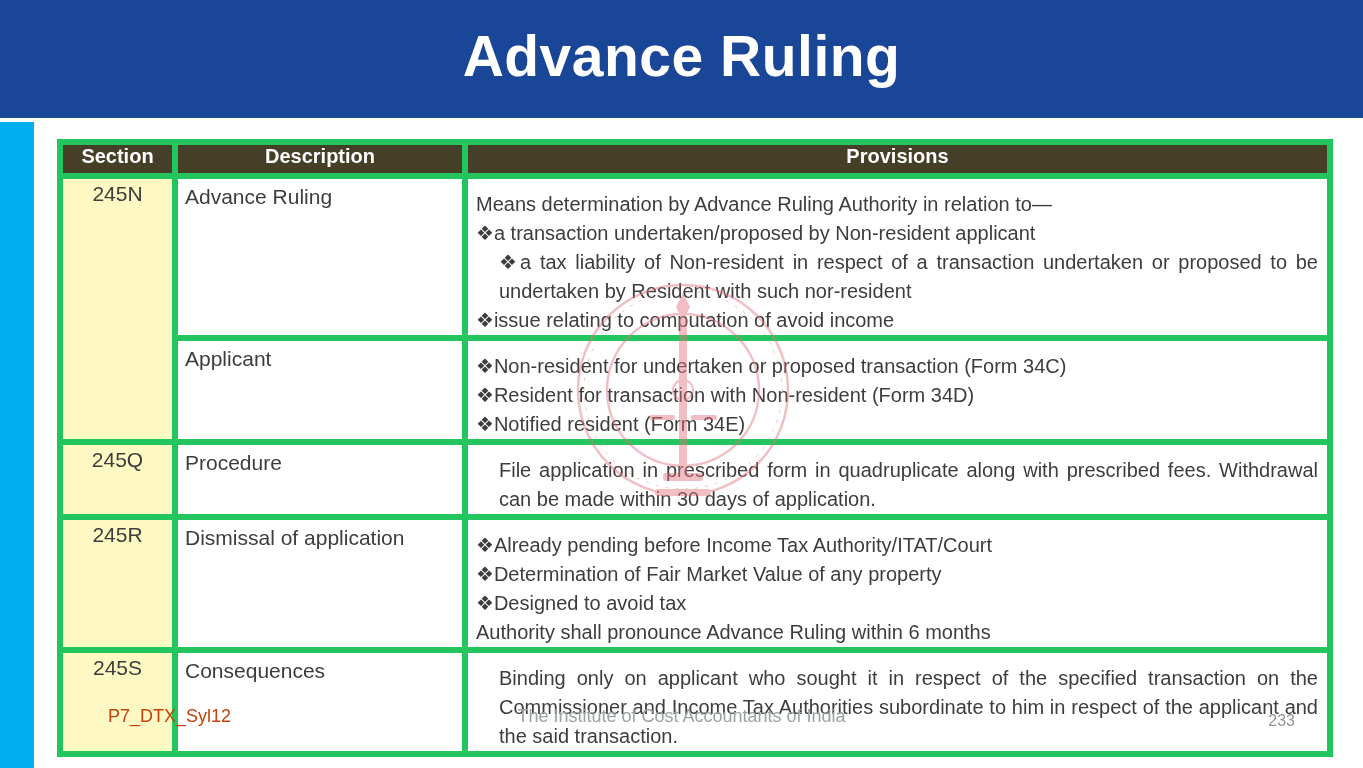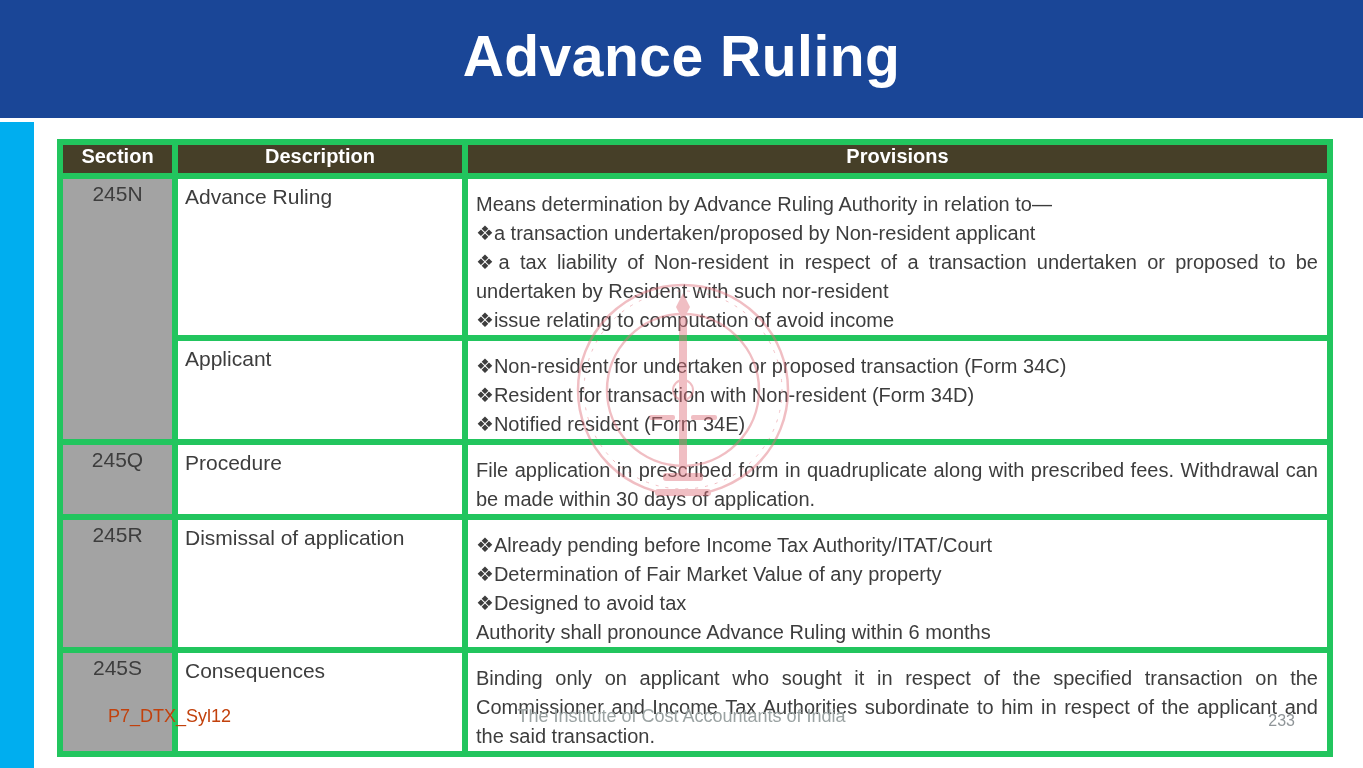--- a/index.html
+++ b/index.html
@@ -35,28 +35,28 @@
     border:6px solid #22c55e;vertical-align:top;overflow:hidden;
   }
   table.provisions{border:2px solid #3b3b3b;}
   th.hdr{
     background:#463F28;color:#ffffff;font-size:20px;font-weight:bold;
     height:28px;text-align:center;vertical-align:middle;padding:0;
   }
   tr.r1{height:144px;} tr.r2{height:89px;} tr.r3{height:67px;}
   tr.r4{height:124px;} tr.r5{height:86px;border-radius:21px;}
   td.section{
-    background:#a3a3a3;text-align:center;font-size:21px;
+    background:#fef9c3;text-align:center;font-size:21px;
     padding-top:3px;
   }
   td.desc{font-size:21px;padding:3px 4px 0 7px;}
   td.prov{font-size:20px;padding:11px 9px 0 8px;}
   td.prov .line{line-height:29px;}
   td.desc .line{line-height:29px;}
-  .justify{text-align:justify;}
+  .justify{text-align:justify;margin-left:23px;}
   
   .seal{
     position:absolute;left:563px;top:265px;width:240px;height:260px;
     opacity:0.45;pointer-events:none;
   }
   
   .footer-left{
     position:absolute;left:108px;top:706px;font-size:18px;color:#c2410c;text-align:center;
   }
   .footer-center{

